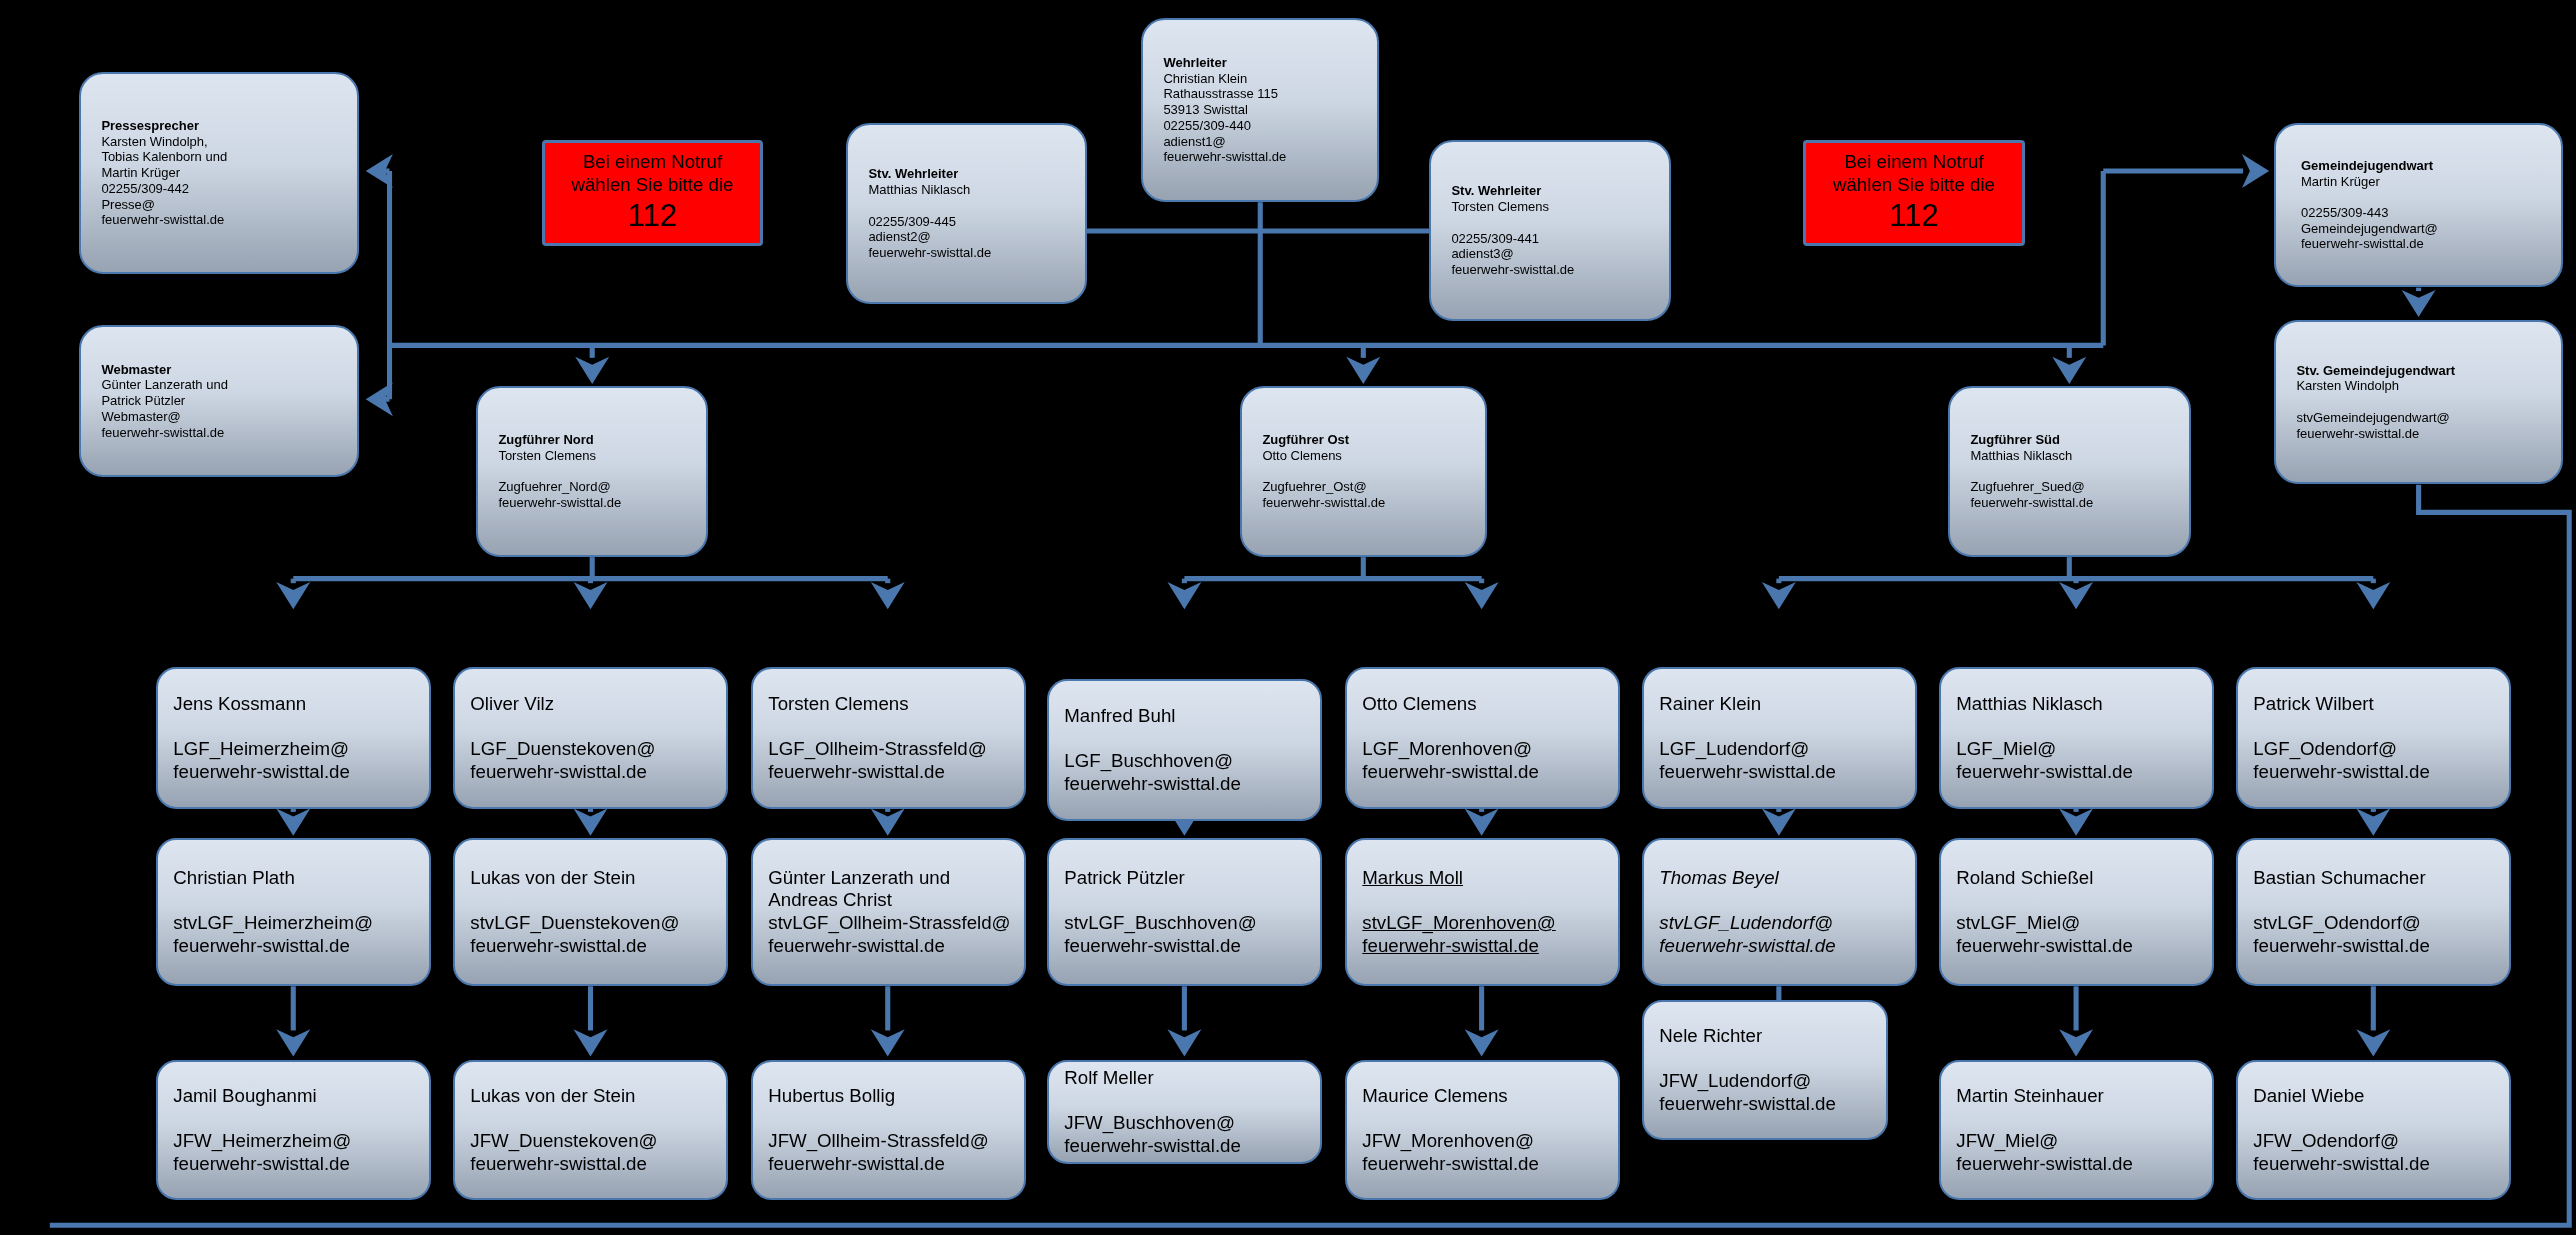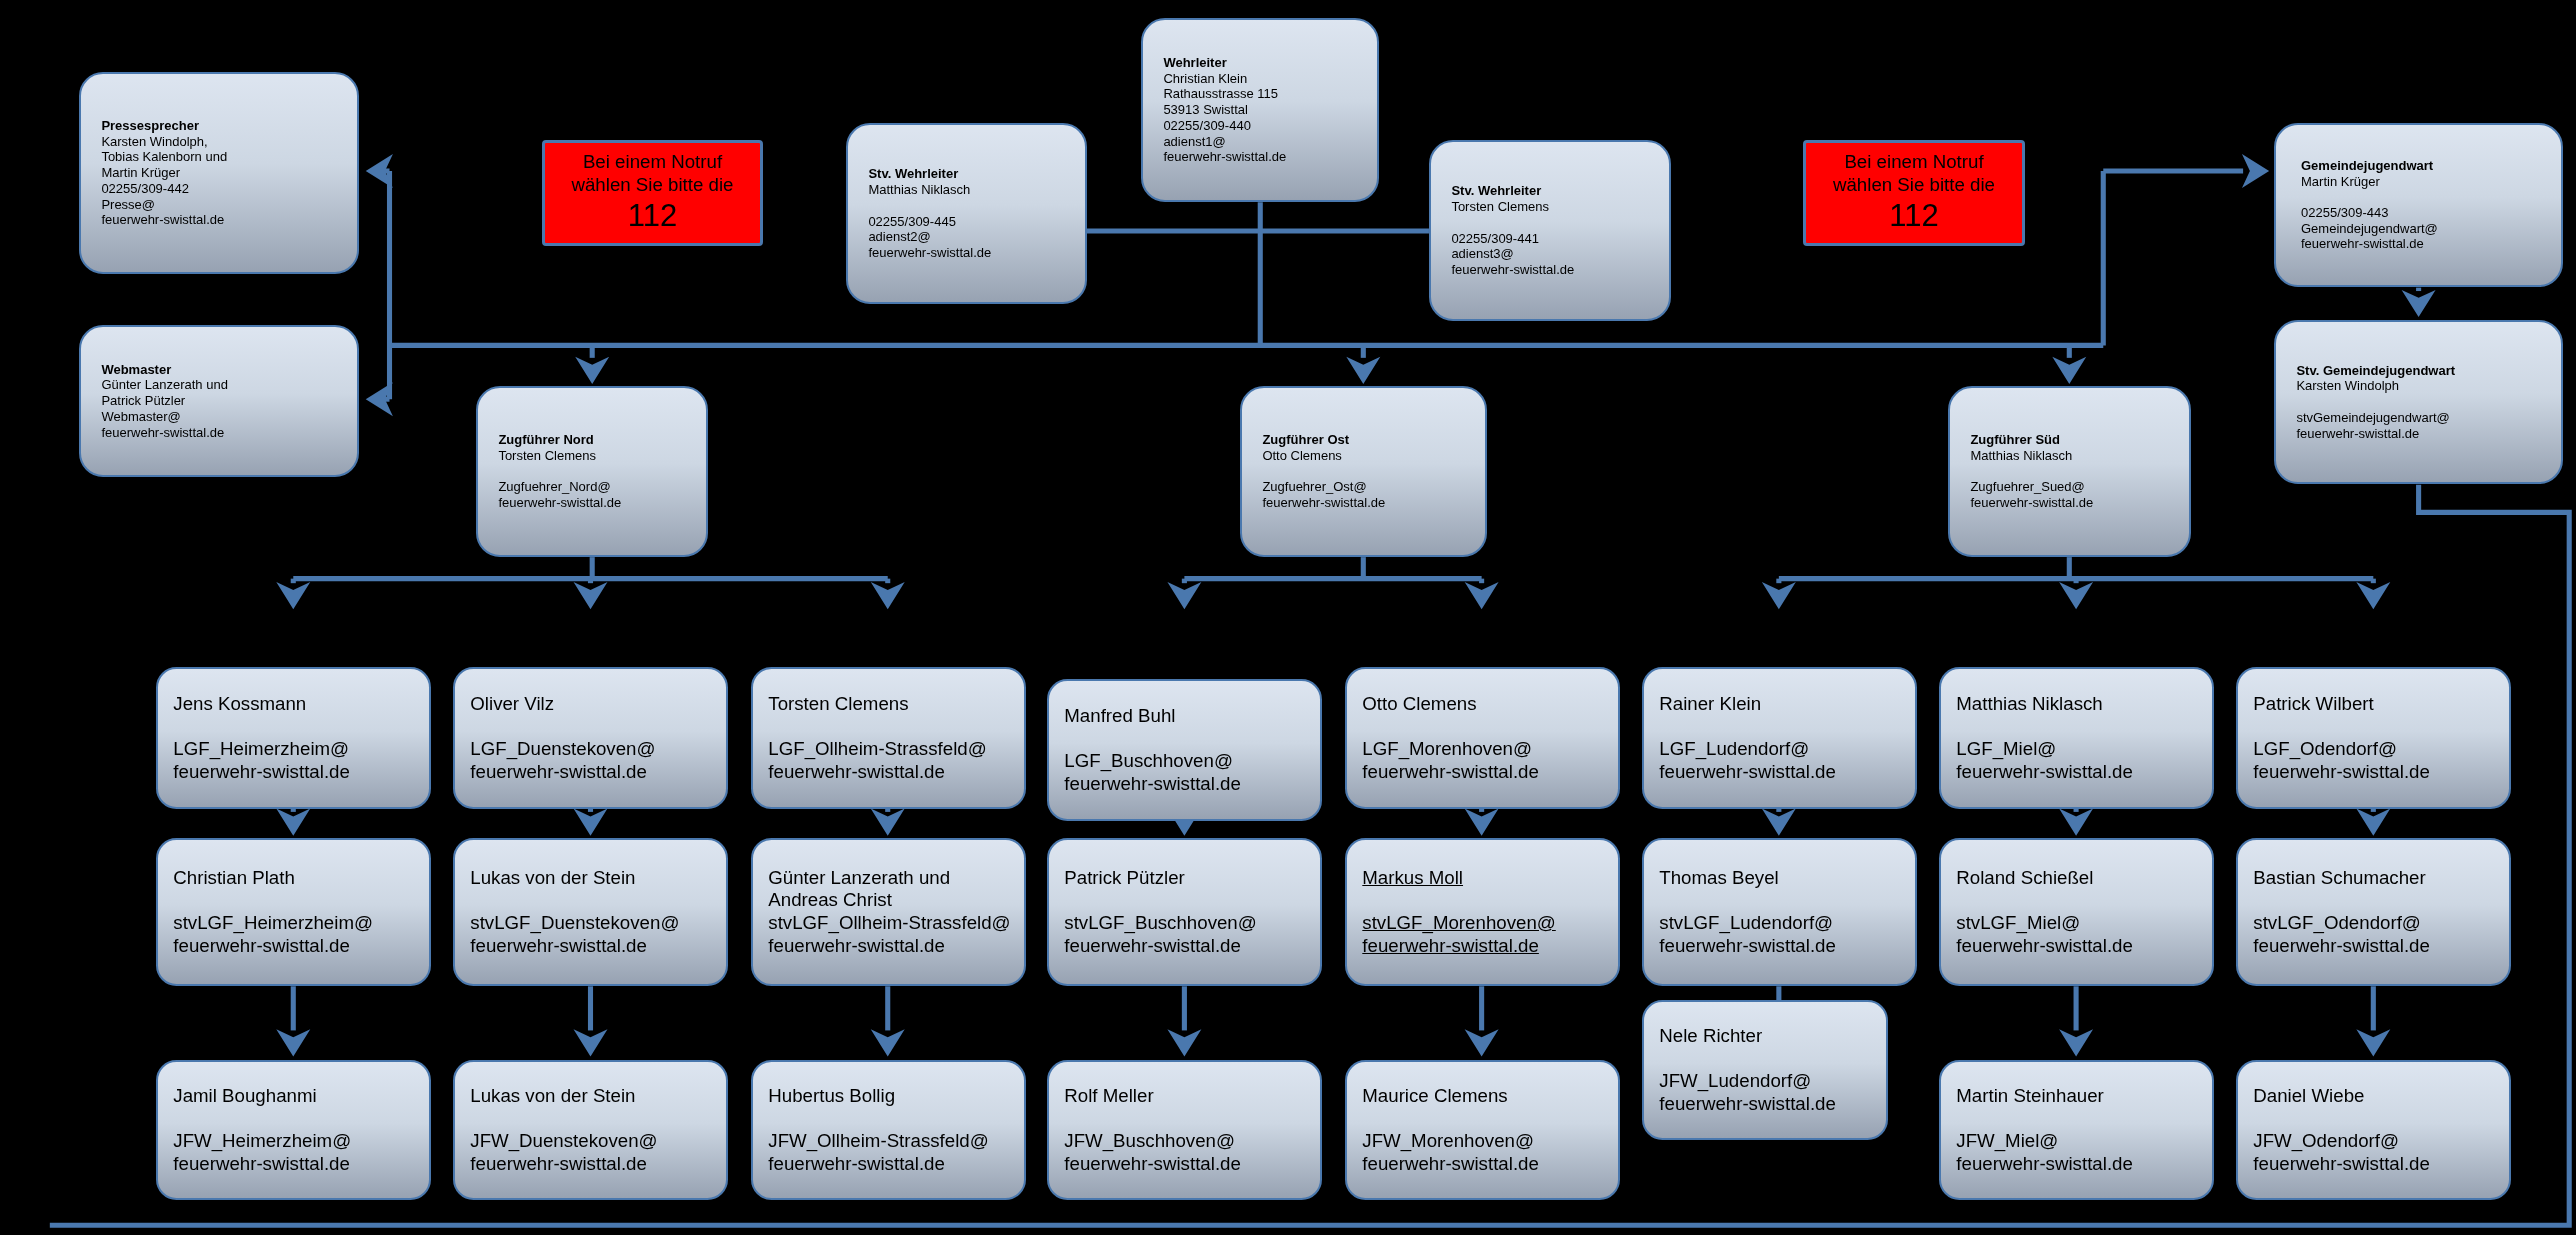--- a/index.html
+++ b/index.html
@@ -285,21 +285,21 @@
 
 stvLGF_Buschhoven@
 feuerwehr-swisttal.de</div>
     </div>
   <div class="box sm" style="left:1345px;top:838px;width:275px;height:148px;text-decoration:underline;">
     <div class="body">Markus Moll
 
 stvLGF_Morenhoven@
 feuerwehr-swisttal.de</div>
     </div>
-  <div class="box sm" style="left:1642px;top:838px;width:275px;height:148px;">
+  <div class="box sm" style="left:1642px;top:838px;width:275px;height:148px;font-style:italic;">
     <div class="body">Thomas Beyel
 
 stvLGF_Ludendorf@
 feuerwehr-swisttal.de</div>
     </div>
   <div class="box sm" style="left:1939px;top:838px;width:275px;height:148px;">
     <div class="body">Roland Schießel
 
 stvLGF_Miel@
 feuerwehr-swisttal.de</div>
@@ -322,21 +322,21 @@
 
 JFW_Duenstekoven@
 feuerwehr-swisttal.de</div>
     </div>
   <div class="box sm" style="left:751px;top:1060px;width:275px;height:140px;">
     <div class="body">Hubertus Bollig
 
 JFW_Ollheim-Strassfeld@
 feuerwehr-swisttal.de</div>
     </div>
-  <div class="box sm" style="left:1047px;top:1060px;width:275px;height:140px;">
+  <div class="box sm" style="left:1047px;top:1060px;width:275px;height:104px;">
     <div class="body">Rolf Meller
 
 JFW_Buschhoven@
 feuerwehr-swisttal.de</div>
     </div>
   <div class="box sm" style="left:1345px;top:1060px;width:275px;height:140px;">
     <div class="body">Maurice Clemens
 
 JFW_Morenhoven@
 feuerwehr-swisttal.de</div>

